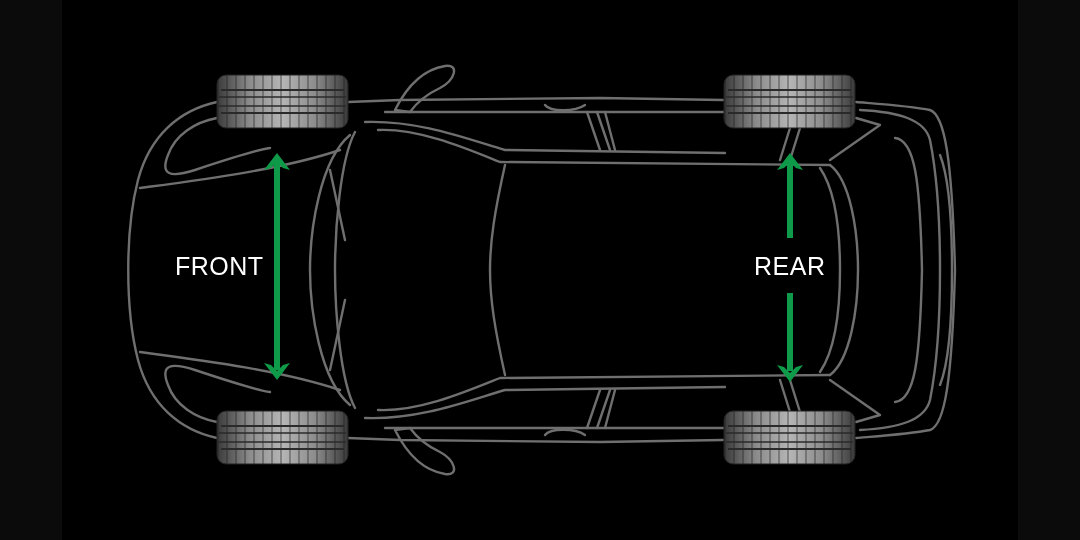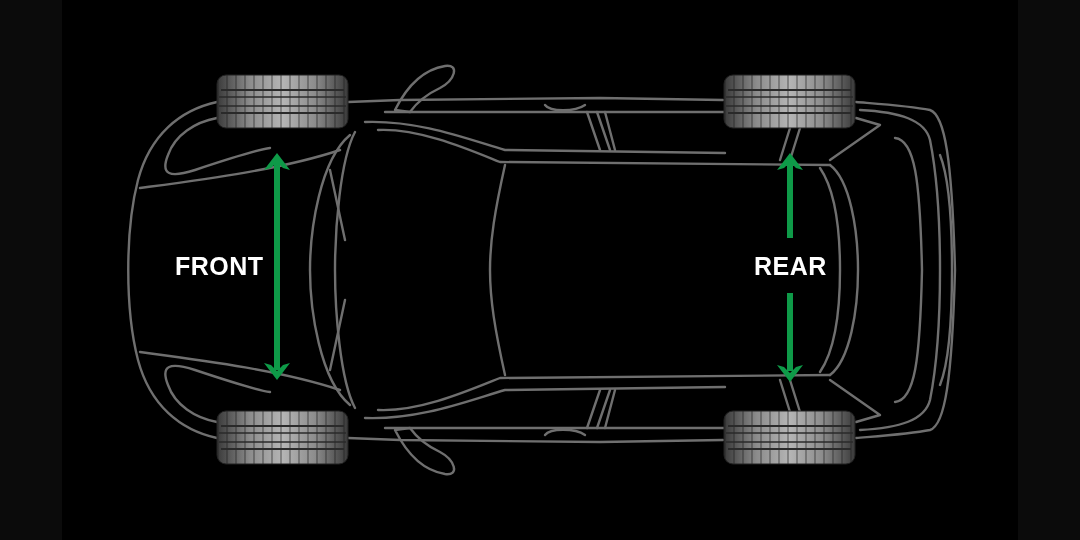--- a/index.html
+++ b/index.html
@@ -1,21 +1,21 @@
 <!DOCTYPE html>
 <html><head>
 <meta charset="utf-8">
 <style>
   html, body { margin: 0; padding: 0; background: #000; }
   body { width: 1080px; height: 540px; overflow: hidden; position: relative; font-family: "Liberation Sans", "DejaVu Sans", sans-serif; }
   .band-left { position: absolute; left: 0; top: 0; width: 62px; height: 540px; background: #0b0b0b; }
   .band-right { position: absolute; left: 1018px; top: 0; width: 62px; height: 540px; background: #0b0b0b; }
   .canvas { position: absolute; left: 0; top: 0; width: 1080px; height: 540px; }
   .label {
-    position: absolute; color: #ffffff; font-weight: 700; font-size: 25px; letter-spacing: 0.5px;
+    position: absolute; color: #ffffff; font-weight: 400; font-size: 25px; letter-spacing: 0.5px;
     line-height: 1; white-space: nowrap;
   }
   .label-front { left: 175px; top: 254px; }
   .label-rear { left: 754px; top: 254px; }
   svg { display: block; }
 </style>
 </head>
 <body>
 
 <div class="band-left"></div>

